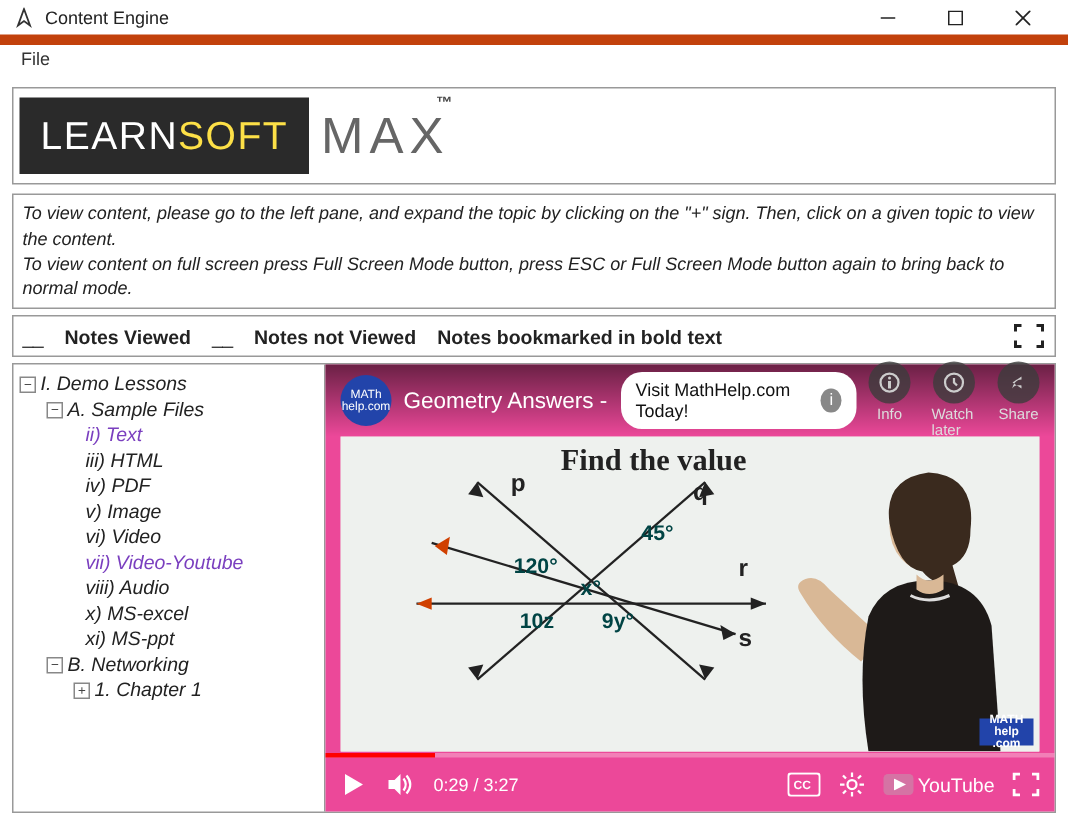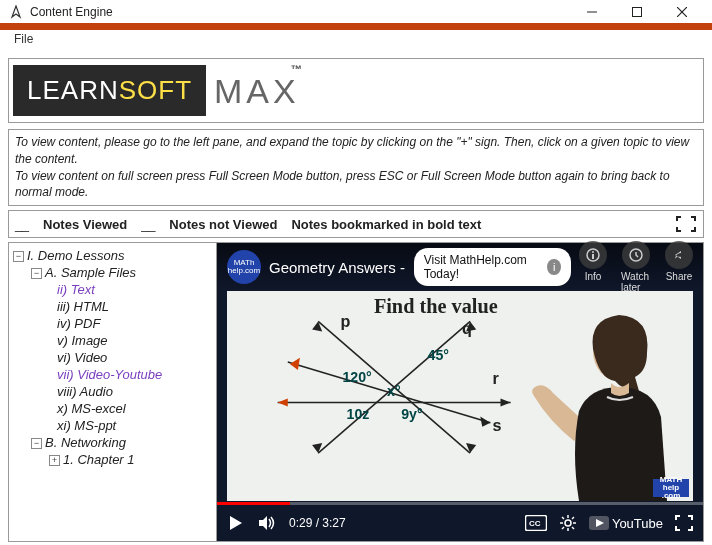--- a/index.html
+++ b/index.html
@@ -25,21 +25,21 @@
 .splitpane { margin: 4px 8px; border: 1px solid #999; display: flex; height: 300px; }
 .tree { width: 208px; border-right: 1px solid #999; padding: 4px 2px; font-size: 13px; color: #222; overflow: hidden; font-style: italic; }
 .tree ul { list-style: none; }
 .tree li { padding: 1px 0; white-space: nowrap; }
 .tree .toggle { display: inline-block; width: 11px; height: 11px; border: 1px solid #888; font-size: 9px; line-height: 9px; text-align: center; margin-right: 3px; vertical-align: middle; color: #444; }
 .tree .u1 { padding-left: 2px; }
 .tree .u2 { padding-left: 20px; }
 .tree .u3 { padding-left: 46px; }
 .tree .u4 { padding-left: 38px; }
 .tree .sel { color: #7a3fbf; }
-.video { flex: 1; background: #0f172a; position: relative; }
+.video { flex: 1; background: #ec4899; position: relative; }
 .vtopbar { position: absolute; top: 0; left: 0; right: 0; height: 48px; background: linear-gradient(rgba(0,0,0,0.55), rgba(0,0,0,0)); display: flex; align-items: center; padding: 6px 10px; color: #fff; gap: 8px; }
 .chlogo { width: 34px; height: 34px; border-radius: 50%; background: #2244aa; display: flex; align-items: center; justify-content: center; font-size: 8px; color: #fff; text-align: center; line-height: 1; flex-shrink: 0; }
 .vtitle { font-size: 15px; flex-shrink: 1; white-space: nowrap; overflow: hidden; }
 .pill { background: #fff; color: #111; border-radius: 14px; padding: 5px 10px; font-size: 12px; display: flex; align-items: center; gap: 4px; }
 .pill .infoi { width: 16px; height: 16px; border-radius: 50%; background: #888; color: #fff; display: flex; align-items: center; justify-content: center; font-size: 11px; }
 .vtopright { margin-left: auto; display: flex; gap: 14px; color: #ddd; }
 .vtopbtn { display: flex; flex-direction: column; align-items: center; font-size: 10px; gap: 2px; }
 .vtopbtn .circ { width: 28px; height: 28px; border-radius: 50%; background: rgba(60,60,60,0.8); display: flex; align-items: center; justify-content: center; }
 .vframe { position: absolute; top: 48px; left: 10px; right: 10px; bottom: 40px; background: #eef1ee; overflow: hidden; font-weight: bold; }
 .whiteboard { position: absolute; inset: 0; }

